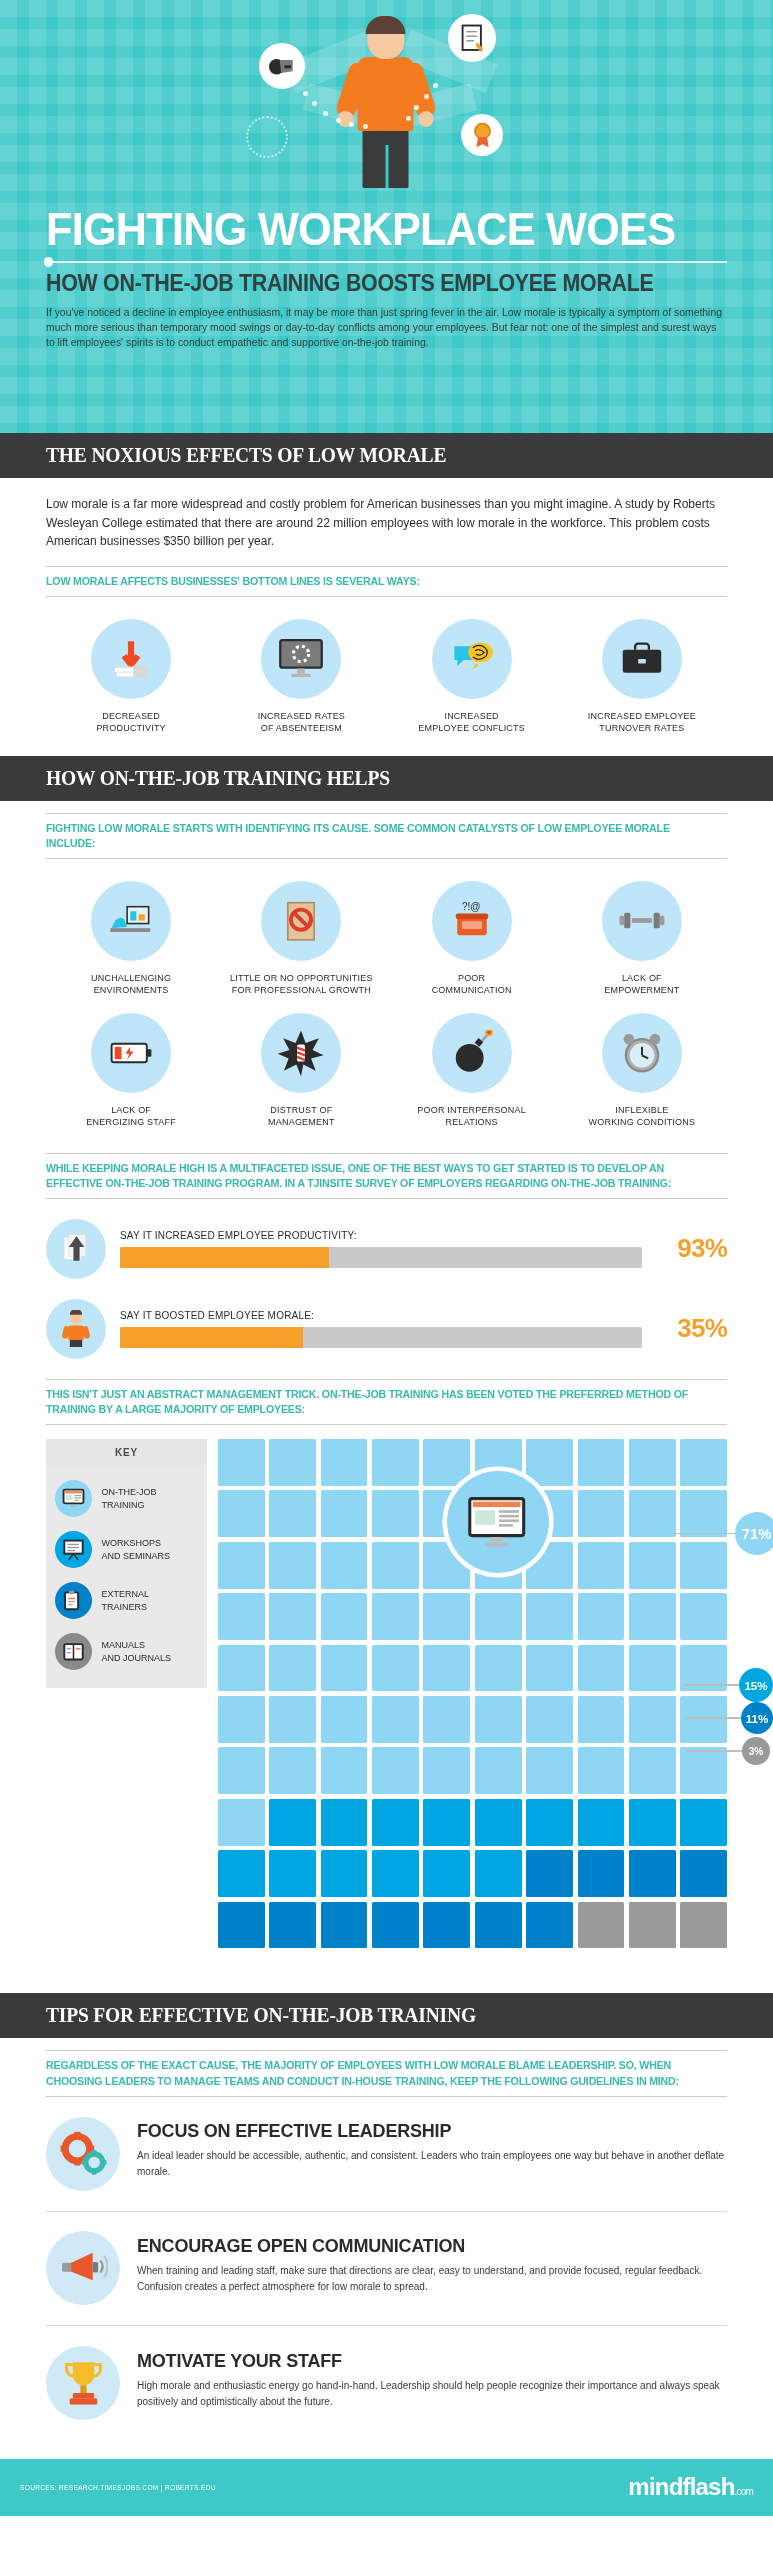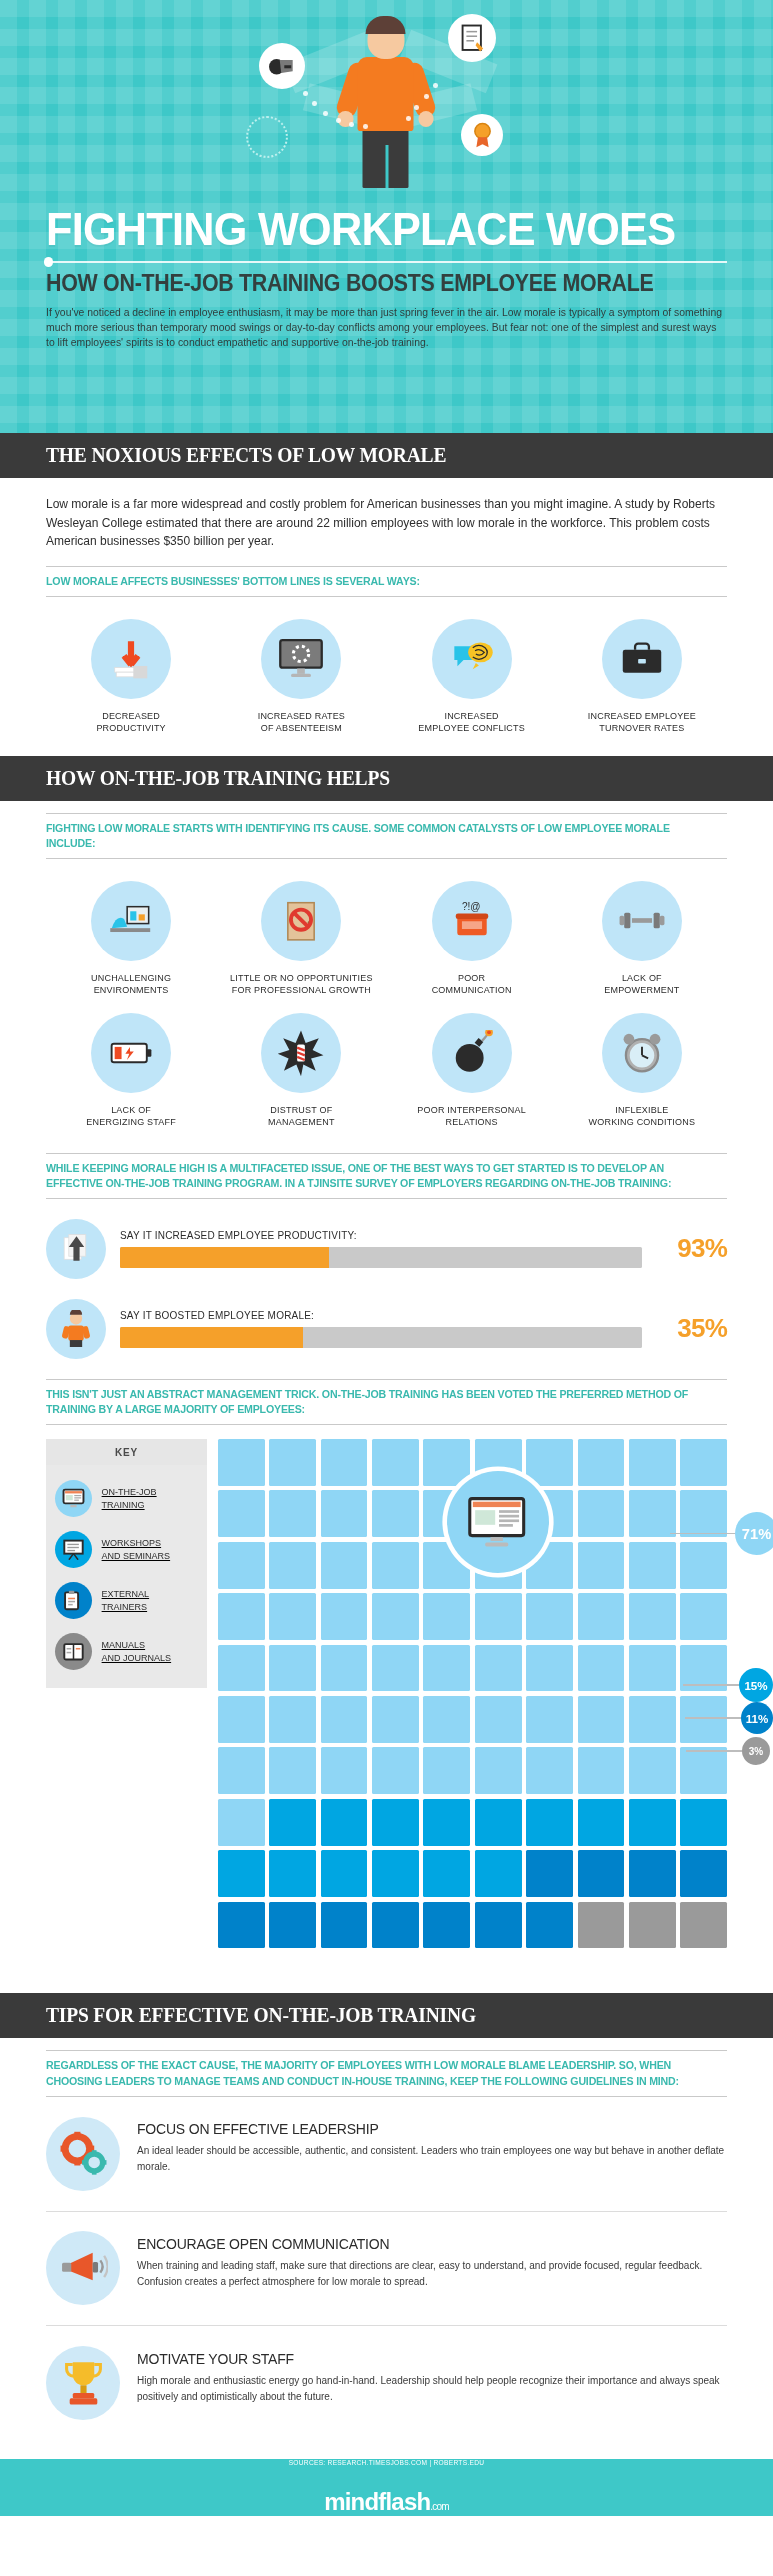--- a/index.html
+++ b/index.html
@@ -145,21 +145,21 @@
   }
 
   
   .waffle-wrap { display:flex; gap:10.8px; padding:14px 0 7.7px; align-items:flex-start; }
   .key-col { width:161px; flex:0 0 161px; }
   .key-head {
     background:#e6e6e6; text-align:center; padding:7.7px 0;
     font-size:10px; font-weight:bold; color:#4a4a4a; letter-spacing:0.8px;
   }
   .key-body { background:#e9e9e9; padding:7.7px 0 10.8px; }
-  .key-item { display:flex; align-items:center; gap:9.3px; padding:7px 9.3px;text-decoration:underline; }
+  .key-item { display:flex; align-items:center; gap:9.3px; padding:7px 9.3px; }
   .key-dot {
     width:37px; height:37px; border-radius:50%; flex:0 0 37px;
     display:flex; align-items:center; justify-content:center;
   }
   .key-text { font-size:9px; text-transform:uppercase; color:#2b2b2b; line-height:1.35; }
 
   .waffle-col { flex:1; position:relative; }
   .waffle {
     display:grid; grid-template-columns:repeat(10, 1fr);
     gap:4.6px;
@@ -190,30 +190,30 @@
   .cbub.c3  { width:28px; height:28px; background:#9a9a9a; font-size:10px; }
 
   
   .tip { display:flex; gap:17px; align-items:flex-start; padding:20px 0; }
   .tip .tc {
     width:74px; height:74px; border-radius:50%; background:#cfe9f7; flex:0 0 74px;
     display:flex; align-items:center; justify-content:center;
   }
   .tip .tbody { flex:1; padding-top:4.6px; }
   .tip h3 {
-    font-size:14px; font-weight:normal; text-transform:uppercase; color:#2b2b2b;
+    font-size:18px; font-weight:bold; text-transform:uppercase; color:#2b2b2b;
     letter-spacing:-0.2px; margin-bottom:6.2px;
   }
   .tip p { font-size:10px; line-height:1.55; color:#3a3a3a; }
   .tip-div { height:0.8px; background:#dcdcdc; }
 
   
   .footer {
     background:#3ec8c8; height:57px; display:flex; align-items:center;
-    justify-content:space-between; padding:0 20px; margin-top:18.6px;flex-direction:column;
+    justify-content:space-between; padding:0 20px; margin-top:18.6px;
   }
   .sources { font-size:6.6px; color:#ffffff; letter-spacing:0.3px; text-transform:uppercase; }
   .brand { font-size:24px; color:#ffffff; font-weight:bold; letter-spacing:-0.8px; }
   .brand .dotcom { font-size:10px; font-weight:normal; }
 
   svg { display:block; }
 </style>
 </head>
 <body>
 

